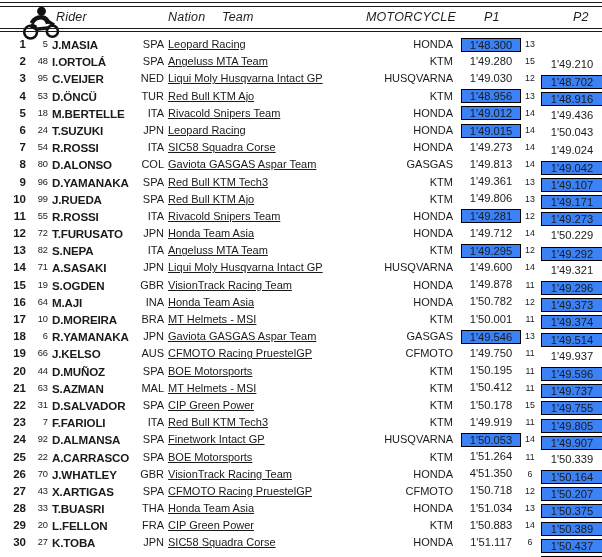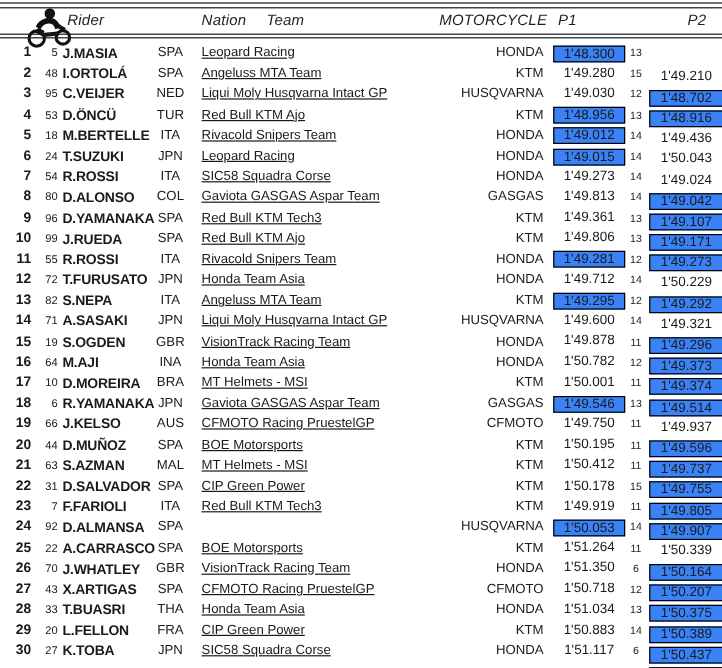--- a/index.html
+++ b/index.html
@@ -48,21 +48,21 @@
     font-size: 12.5px;
     font-weight: 400;
     color: #1f1f1f;
     letter-spacing: 0.2px;
     white-space: nowrap;
   }
   .hcell.rider      { left: 56px; }
   .hcell.nation     { left: 168px; }
   .hcell.team       { left: 222px; }
   .hcell.moto       { left: 366px; }
-  .hcell.p1         { left: 465px; }
+  .hcell.p1         { left: 484px; }
   .hcell.p2         { left: 573px; font-style: italic; }
 
   #rider-icon {
     position: absolute;
     left: 22px;
     top: -2px;
     width: 40px;
     height: 34px;
   }
   #rider-icon svg { display: block; }
@@ -97,21 +97,21 @@
     font-size: 9.3px;
   }
   .c-rider {
     left: 52px;
     font-weight: bold;
     font-size: 11.6px;
     letter-spacing: -0.15px;
   }
   .c-nation {
     left: 120px; width: 44px;
-    text-align: center;
+    text-align: right;
     font-size: 11px;
   }
   .c-team {
     left: 168px;
     font-size: 11px;
     text-decoration: underline;
   }
   .c-moto {
     left: 330px; width: 123px;
     text-align: right;
@@ -438,20 +438,21 @@
         <div class="cell c-moto">KTM</div>
         <div class="cell c-p1">1'49.919</div>
         <div class="cell c-p1lap">11</div>
         <div class="cell c-p2 best">1'49.907</div>
       </div>
       <div class="row">
         <div class="cell c-pos">24</div>
         <div class="cell c-num">92</div>
         <div class="cell c-rider">D.ALMANSA</div>
         <div class="cell c-nation">SPA</div>
+        <div class="cell c-team">Finetwork Intact GP</div>
         <div class="cell c-moto">HUSQVARNA</div>
         <div class="cell c-p1 best">1'50.053</div>
         <div class="cell c-p1lap">14</div>
         <div class="cell c-p2">1'50.339</div>
       </div>
       <div class="row">
         <div class="cell c-pos">25</div>
         <div class="cell c-num">22</div>
         <div class="cell c-rider">A.CARRASCO</div>
         <div class="cell c-nation">SPA</div>
@@ -461,21 +462,21 @@
         <div class="cell c-p1lap">11</div>
         <div class="cell c-p2 best">1'50.164</div>
       </div>
       <div class="row">
         <div class="cell c-pos">26</div>
         <div class="cell c-num">70</div>
         <div class="cell c-rider">J.WHATLEY</div>
         <div class="cell c-nation">GBR</div>
         <div class="cell c-team">VisionTrack Racing Team</div>
         <div class="cell c-moto">HONDA</div>
-        <div class="cell c-p1">1'51.350</div>
+        <div class="cell c-p1">4'51.350</div>
         <div class="cell c-p1lap">6</div>
         <div class="cell c-p2 best">1'50.207</div>
       </div>
       <div class="row">
         <div class="cell c-pos">27</div>
         <div class="cell c-num">43</div>
         <div class="cell c-rider">X.ARTIGAS</div>
         <div class="cell c-nation">SPA</div>
         <div class="cell c-team">CFMOTO Racing PruestelGP</div>
         <div class="cell c-moto">CFMOTO</div>

